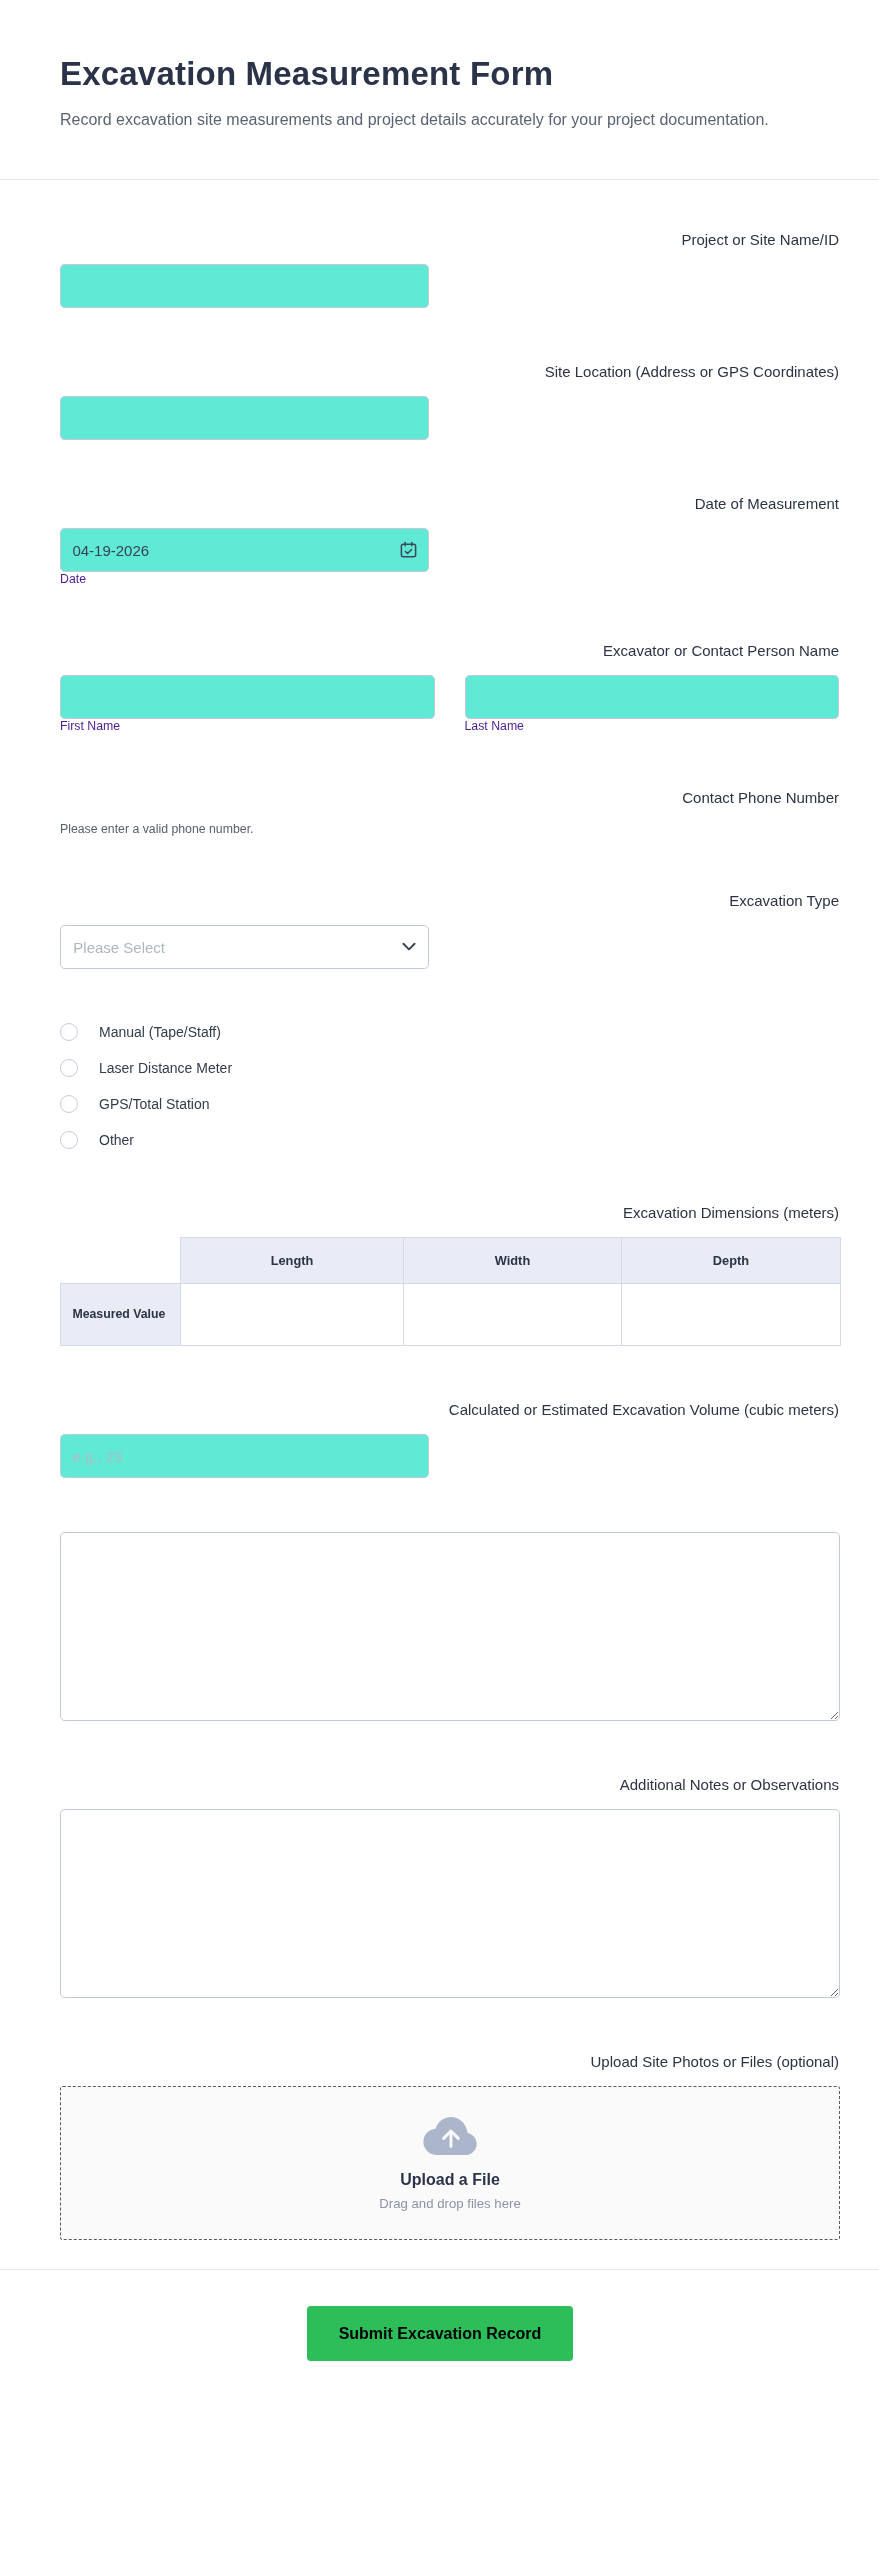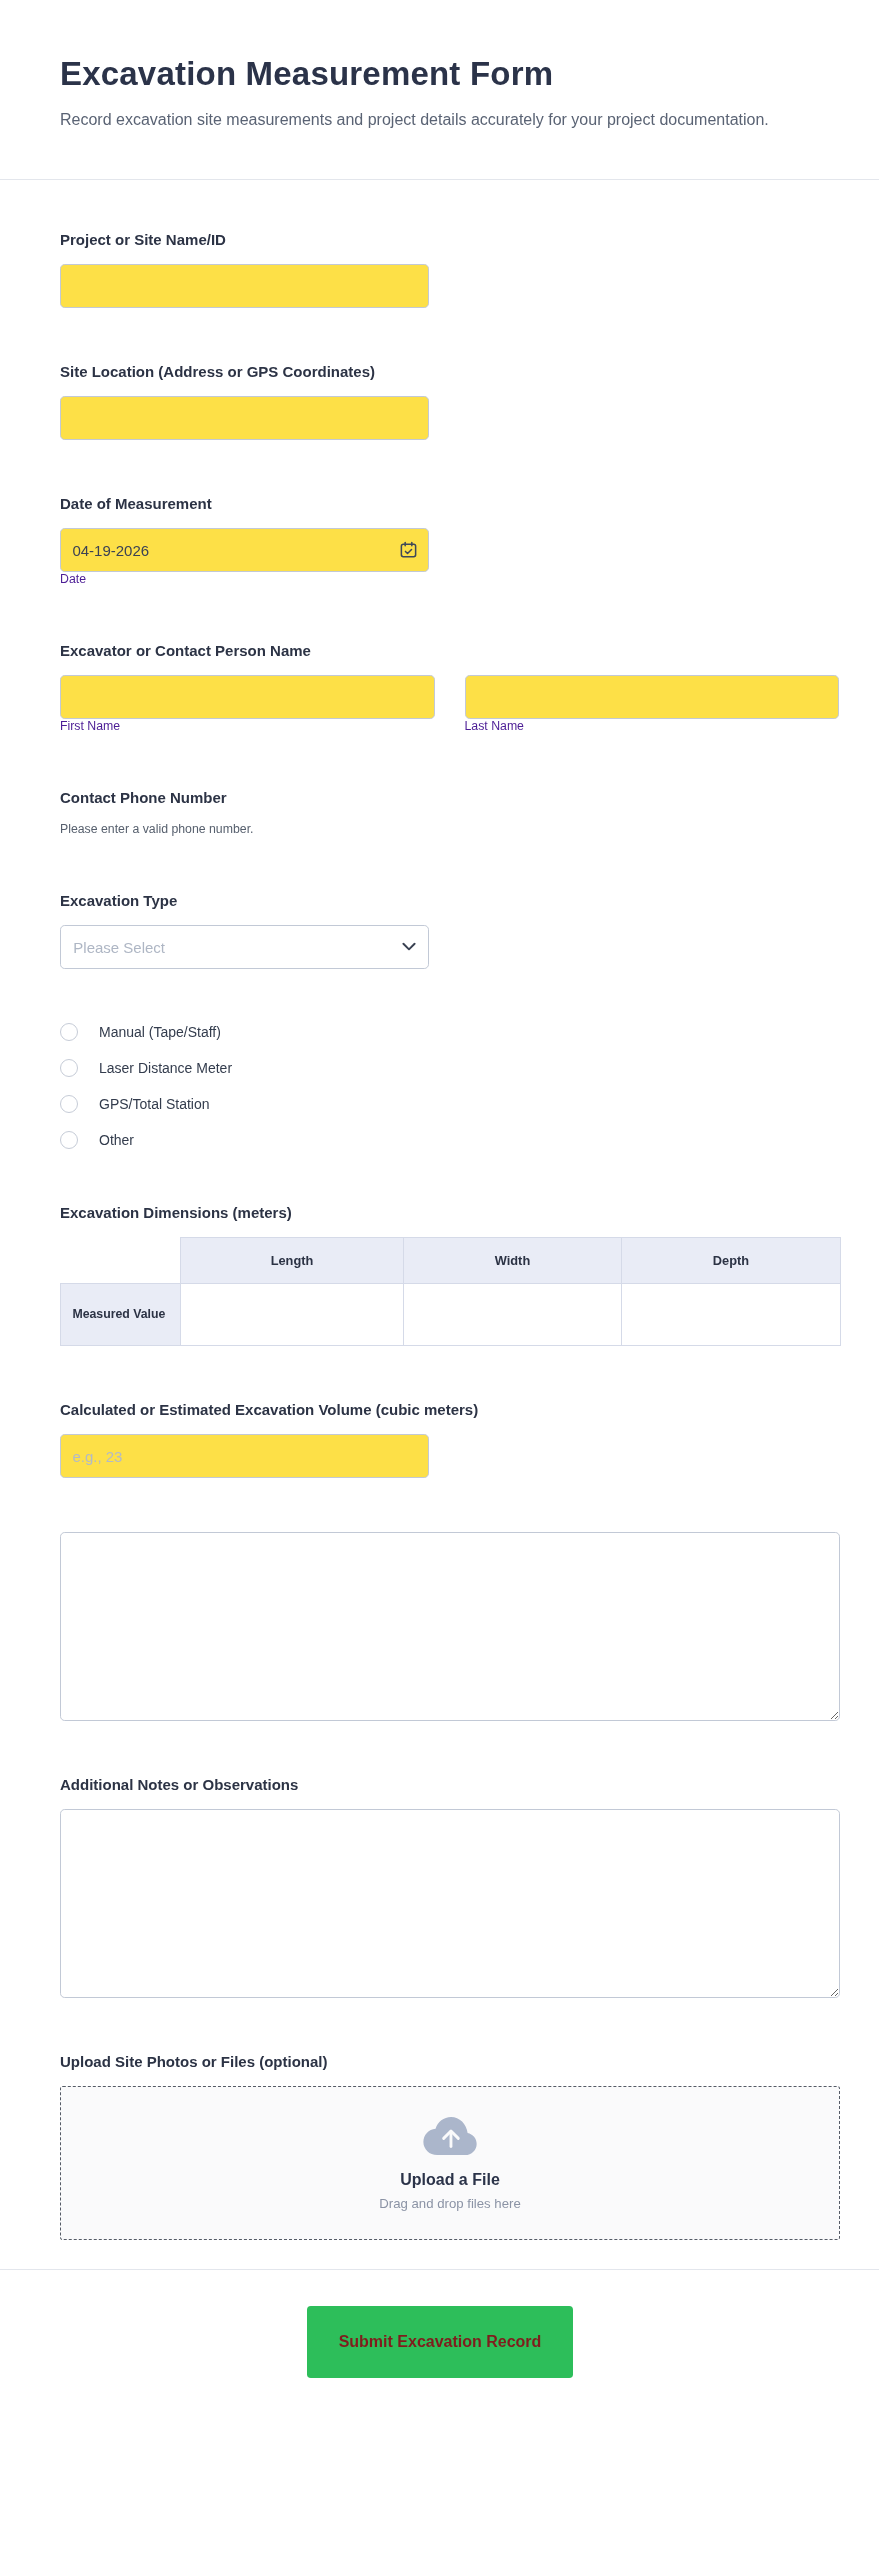--- a/index.html
+++ b/index.html
@@ -36,32 +36,33 @@
     height: 0;
     width: 100%;
   }
 
   
   .form-body { padding: 50px 41px 0 60px; }
   .field { margin-bottom: 54px; }
   .field-label {
     display: block;
     font-size: 15px;
-    font-weight: 700;
+    font-weight: 400;
     color: #2c3345;
     line-height: 19px;
     margin-bottom: 15px;
+    text-align: right;
   }
   .text-input {
     display: block;
     width: 369px;
     height: 44px;
     border: 0.9px solid #c2c9d6;
     border-radius: 4.7px;
-    background: #fde047;
+    background: #5eead4;
     font-family: "Liberation Sans", sans-serif;
     font-size: 15px;
     color: #3b4254;
     padding: 0 11.4px;
     outline: none;
   }
   .text-input::placeholder { color: #b3bac6; opacity: 1; }
   .sub-label {
     display: block;
     margin-top: 0;
@@ -211,25 +212,25 @@
   .bottom-divider { margin-top: 29px; border: none; border-top: 0.9px solid #e3e6ec; height: 0; width: 100%; }
 
   
   .submit-row {
     padding: 36px 0 48px 0;
     display: flex;
     justify-content: center;
   }
   .submit-btn {
     min-width: 266px;
-    height: 72px;
+    height: 55px;
     border: none;
     border-radius: 3.8px;
     background: #2dbe5a;
-    color: #7f1d1d;
+    color: #000000;
     font-family: "Liberation Sans", sans-serif;
     font-size: 16px;
     font-weight: 700;
     cursor: pointer;
     padding: 0 24.6px;
   }
 </style>
 </head>
 <body>
 

